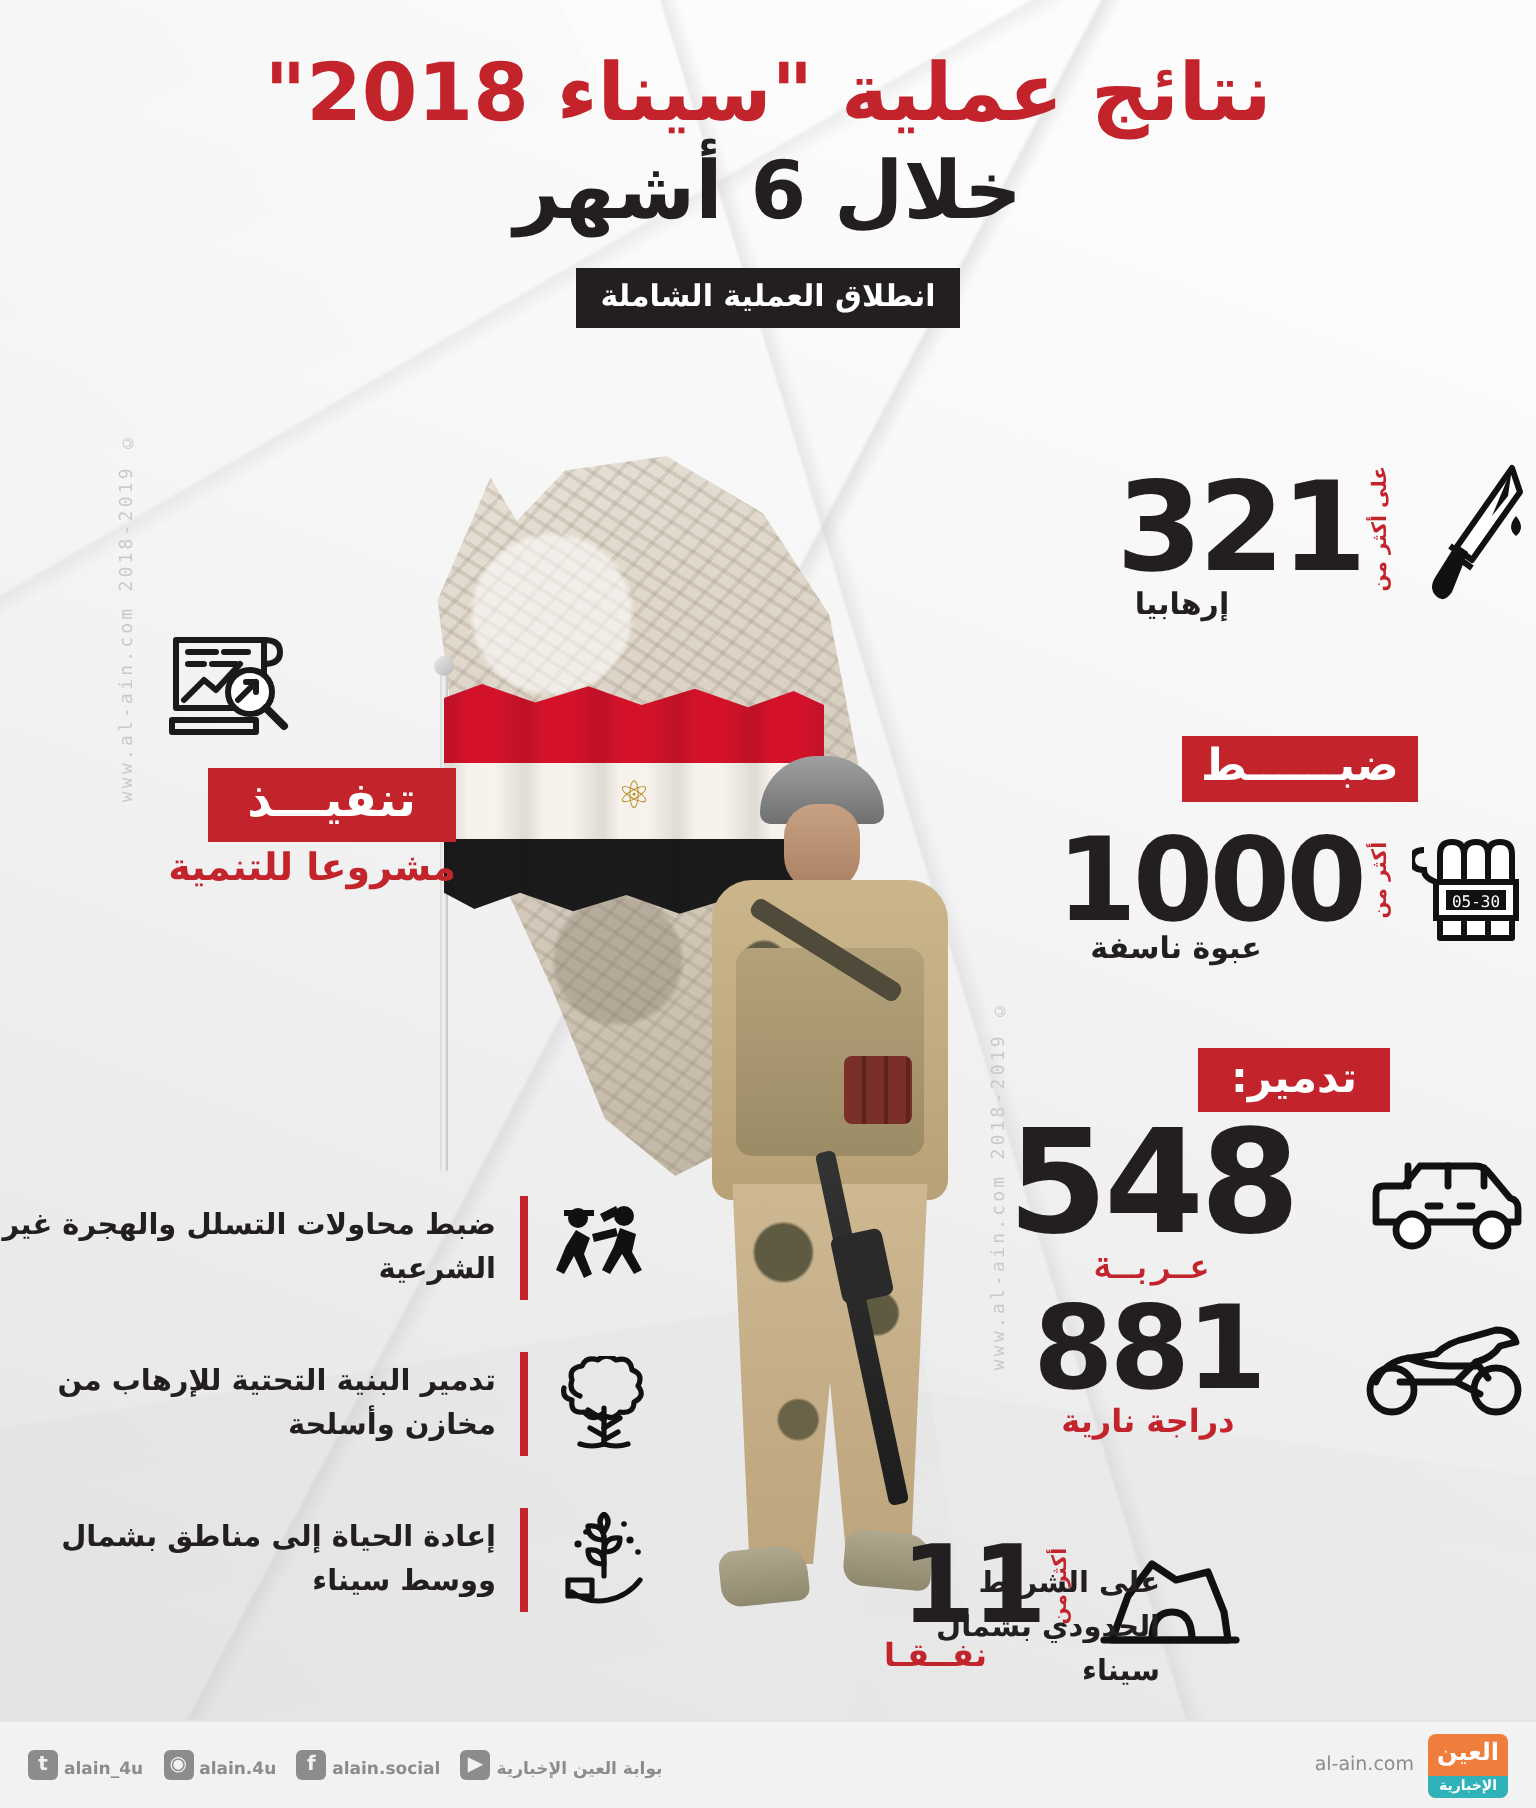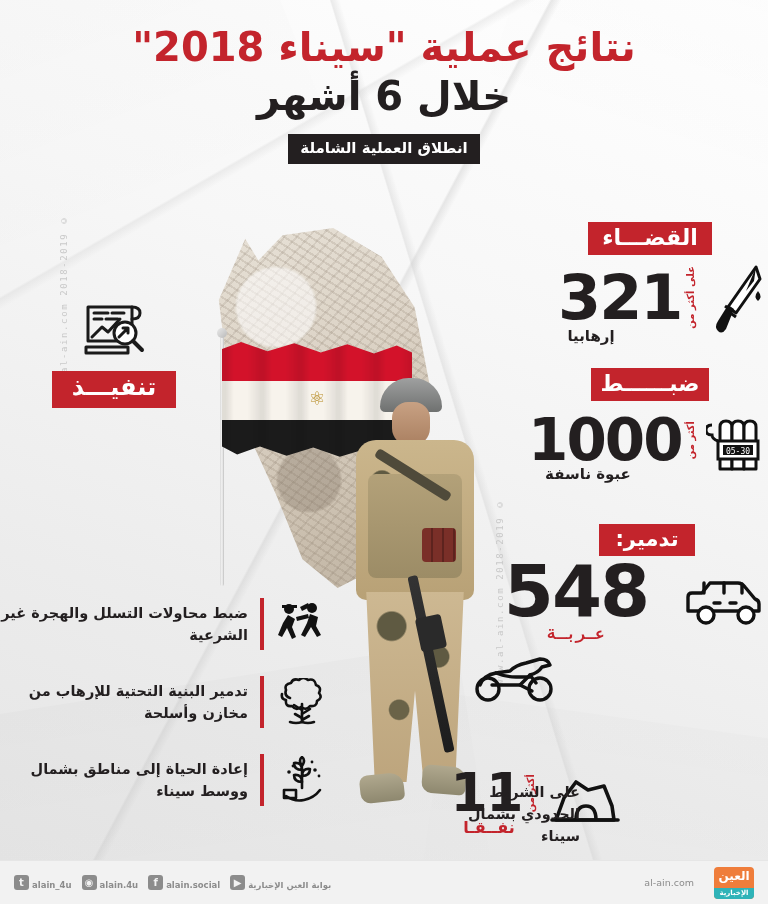--- a/index.html
+++ b/index.html
@@ -173,21 +173,21 @@
     font-weight:bold; color:#231f20; line-height:.92; letter-spacing:-2px;
   }
   .sub-red{ color:#c3242c; font-weight:bold; }
   .vert-red{
     color:#c3242c; font-weight:bold; font-size:10px; line-height:1.15;
     writing-mode:vertical-rl; text-orientation:mixed;
     transform:rotate(180deg); white-space:nowrap;
   }
 
   
-  .left-block{ position:absolute; left:0; top:295px; width:228px; text-align:center; z-index:5; }
+  .left-block{ position:absolute; left:0; top:308px; width:228px; text-align:right; z-index:5; }
   .left-banner{ font-size:24px; padding:3px 20px 6px; }
   .left-num{ font-size:72px; margin-top:4px; }
   .left-sub{ font-size:19px; margin-top:2px; }
   .doc-icon{ width:72px; height:68px; margin:0 auto 8px; display:block; }
 
   
   .rblock{ position:absolute; right:0; width:300px; z-index:5; text-align:right; }
   .rb-head{ text-align:center; }
   .rb-body{ display:flex; align-items:center; justify-content:flex-end; gap:6px; direction:rtl; }
   .rb-numwrap{ display:flex; align-items:center; gap:3px; direction:rtl; }
@@ -247,21 +247,21 @@
     width:15px; height:15px; background:#8c8c8c; border-radius:3px;
     color:#f2f2f2; font-size:10px; line-height:15px; text-align:center; font-weight:bold;
   }
   .soc-lbl{ font-size:8.5px; color:#8c8c8c; font-weight:bold;text-align:right; }
   .soc-lbl.ar{ font-size:8.5px; direction:rtl; }
   .brand{ display:flex; align-items:center; gap:7px; }
   .brand-url{ font-size:9.5px; color:#8c8c8c; }
   .brand-logo{
     width:40px; height:32px; background:#ef7d3b; border-radius:4px;
     position:relative; overflow:hidden;
-    display:flex; flex-direction:column; justify-content:flex-end; align-items:center;margin-left:13px;
+    display:flex; flex-direction:column; justify-content:flex-end; align-items:center;
   }
   .brand-logo .ar-top{
     position:absolute; top:3px; left:0; right:0; text-align:center;
     color:#fff; font-size:12px; font-weight:bold; direction:rtl; line-height:1;
   }
   .brand-logo .ar-bot{
     width:100%; background:#2fb3b8; color:#fff; font-size:7px; text-align:center;
     direction:rtl; padding:1px 0 2px; font-weight:bold;
   }
 </style>
@@ -315,26 +315,24 @@
         <path d="M54 12 q8 0 8 6 t-8 6"></path>
         <path d="M16 18 H30 M34 18 H46 M16 24 H24 M28 24 H40"></path>
         <path d="M14 42 L24 32 L30 37 L42 24"></path>
         <path d="M8 52 H50 V58 H8 Z"></path>
       </g>
       <circle cx="47" cy="38" r="11" fill="#fff" stroke="#1a1a1a" stroke-width="3"></circle>
       <path d="M41 42 L50 33 M50 33 H45 M50 33 V38" stroke="#1a1a1a" stroke-width="3" fill="none" stroke-linecap="round" stroke-linejoin="round"></path>
       <path d="M55 46 L64 55" stroke="#1a1a1a" stroke-width="4" stroke-linecap="round"></path>
     </svg>
     <div><span class="banner left-banner">تنفيـــذ</span></div>
+    <div class="sub-red left-sub">مشروعا للتنمية</div>
   </div>
 
   <div class="rblock r1">
-    <div class="rb-head" style="padding-left:64px;">
-      <span class="banner">القضـــاء</span>
-    </div>
     <div class="rb-body" style="margin-top:2px;">
       <div class="icon-box" style="width:66px;height:96px;">
         <svg width="58" height="88" viewBox="0 0 58 88">
           <path d="M46 6 L50 18 L26 52 L18 46 Z" fill="#fff" stroke="#111" stroke-width="3" stroke-linejoin="round"></path>
           <path d="M46 6 L44 20 L36 30 Z" fill="#111"></path>
           <path d="M24 48 L18 44 L8 60 Q4 66 8 70 Q12 74 16 68 Z" fill="#111"></path>
           <path d="M22 50 L15 45" stroke="#111" stroke-width="3"></path>
           <path d="M26 56 L19 51" stroke="#111" stroke-width="3"></path>
           <path d="M48 30 q5 6 0 10 q-5 -4 0 -10" fill="#111"></path>
         </svg>
@@ -407,38 +405,42 @@
           <g fill="none" stroke="#111" stroke-width="3.4" stroke-linejoin="round" stroke-linecap="round">
             <path d="M8 32 q4-10 16-12 l14-2 q6-6 16-8 l14-4 q8 0 10 6 l-8 2 q-4 6 -12 8 l6 8"></path>
             <path d="M24 20 q10 4 20 4 l14 0"></path>
             <path d="M20 32 h28 l10-10"></path>
             <path d="M48 32 l12 6"></path>
           </g>
           <circle cx="16" cy="36" r="11" fill="none" stroke="#111" stroke-width="3.4"></circle>
           <circle cx="68" cy="36" r="11" fill="none" stroke="#111" stroke-width="3.4"></circle>
         </svg>
       </div>
+      <div style="flex:1;">
+        <div class="bignum" style="text-align:center;padding-left:10px;">881</div>
+        <div class="sub-red" style="text-align:center;padding-left:10px;">دراجة نارية</div>
+      </div>
     </div>
   </div>
 
   <div class="rblock r5">
     <div class="rb-body">
       <div class="icon-box" style="width:78px;height:60px;">
         <svg width="70" height="52" viewBox="0 0 70 52">
           <path d="M6 44 L14 22 L26 6 L38 14 L54 10 L62 30 L64 44 Z" fill="none" stroke="#111" stroke-width="3.6" stroke-linejoin="round"></path>
           <path d="M26 44 q0-14 10-14 t10 14" fill="none" stroke="#111" stroke-width="3.6"></path>
           <path d="M2 44 H68" stroke="#111" stroke-width="3.6" stroke-linecap="round"></path>
         </svg>
       </div>
       <div style="width:108px;">
         <div class="rb-numwrap" style="justify-content:flex-start;">
           <span class="vert-red">أكثر من</span>
           <span class="bignum">11</span>
         </div>
-        <div class="sub-red" style="text-align:center;padding-left:14px;">نفــقـا</div>
+        <div class="sub-red" style="text-align:left;padding-left:14px;">نفــقـا</div>
       </div>
     </div>
     <div class="r5-note">على الشريط الحدودي بشمال سيناء</div>
   </div>
 
   <div class="bullets">
 
     <div class="bullet">
       <div class="b-icon">
         <svg width="52" height="46" viewBox="0 0 52 46">

